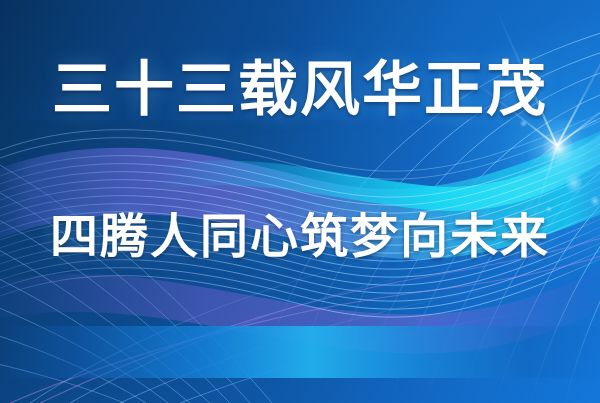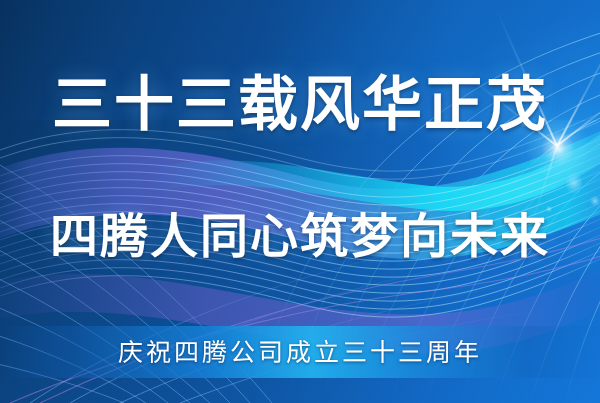--- a/index.html
+++ b/index.html
@@ -86,21 +86,21 @@
     left:0; right:0;
     text-align:center;
     color:#ffffff;
     font-weight:bold;
     letter-spacing:2px;
     white-space:nowrap;
     text-shadow:
        0 2px 4px rgba(4,32,70,.55),
        0 0 18px rgba(120,200,255,.35);
   }
-  #title-1{top:72px;font-size:60px;line-height:74px;font-family:Liberation Mono, monospace;}
+  #title-1{top:53px;font-size:60px;line-height:74px;}
   #title-2{top:200px;font-size:48px;line-height:74px;}
 
   .subtitle{
     position:absolute;
     left:0;right:0;
     top:336px;
     text-align:center;
     color:#ffffff;
     font-family:"Liberation Serif","DejaVu Serif",serif;
     font-size:25px;
@@ -252,15 +252,14 @@
   <div class="bokeh" style="left:566px;top:172px;width:16px;height:22px;"></div>
   <div class="bokeh" style="left:590px;top:196px;width:10px;height:10px;"></div>
   <div class="bokeh" style="left:546px;top:206px;width:6px;height:6px;"></div>
   <div class="bokeh" style="left:520px;top:120px;width:7px;height:7px;"></div>
 
   <div class="title-block">
     <div id="title-1" class="title-line">三十三载风华正茂</div>
     <div id="title-2" class="title-line">四腾人同心筑梦向未来</div>
   </div>
 
-  <div class="subtitle">庆祝四腾公司成立三十三周年</div>
 
 </div>
 
 </body></html>

